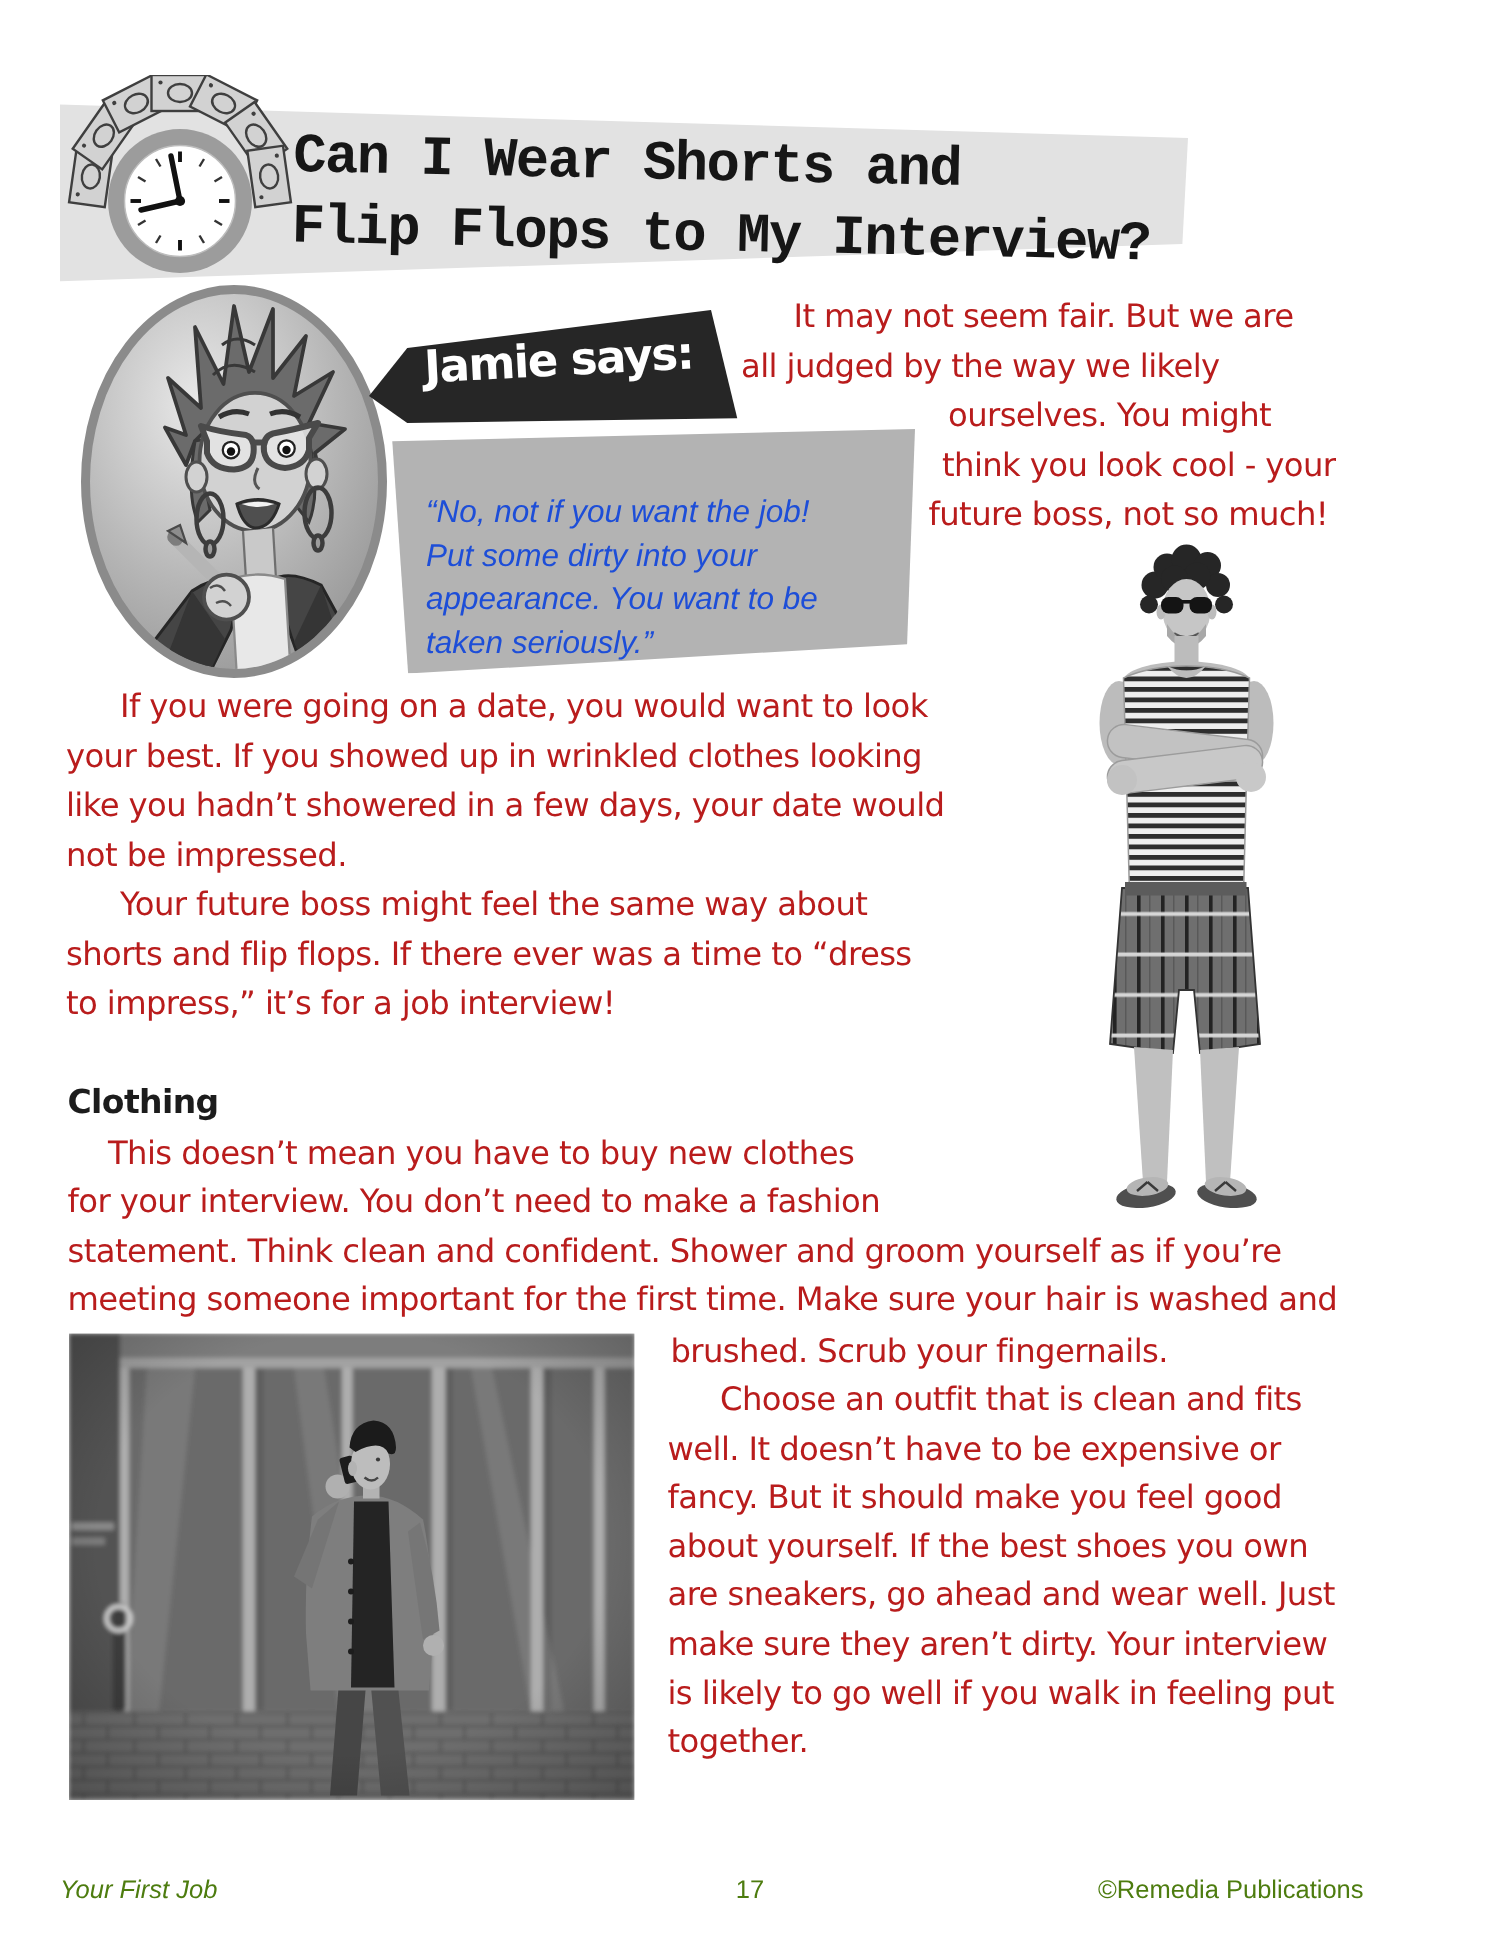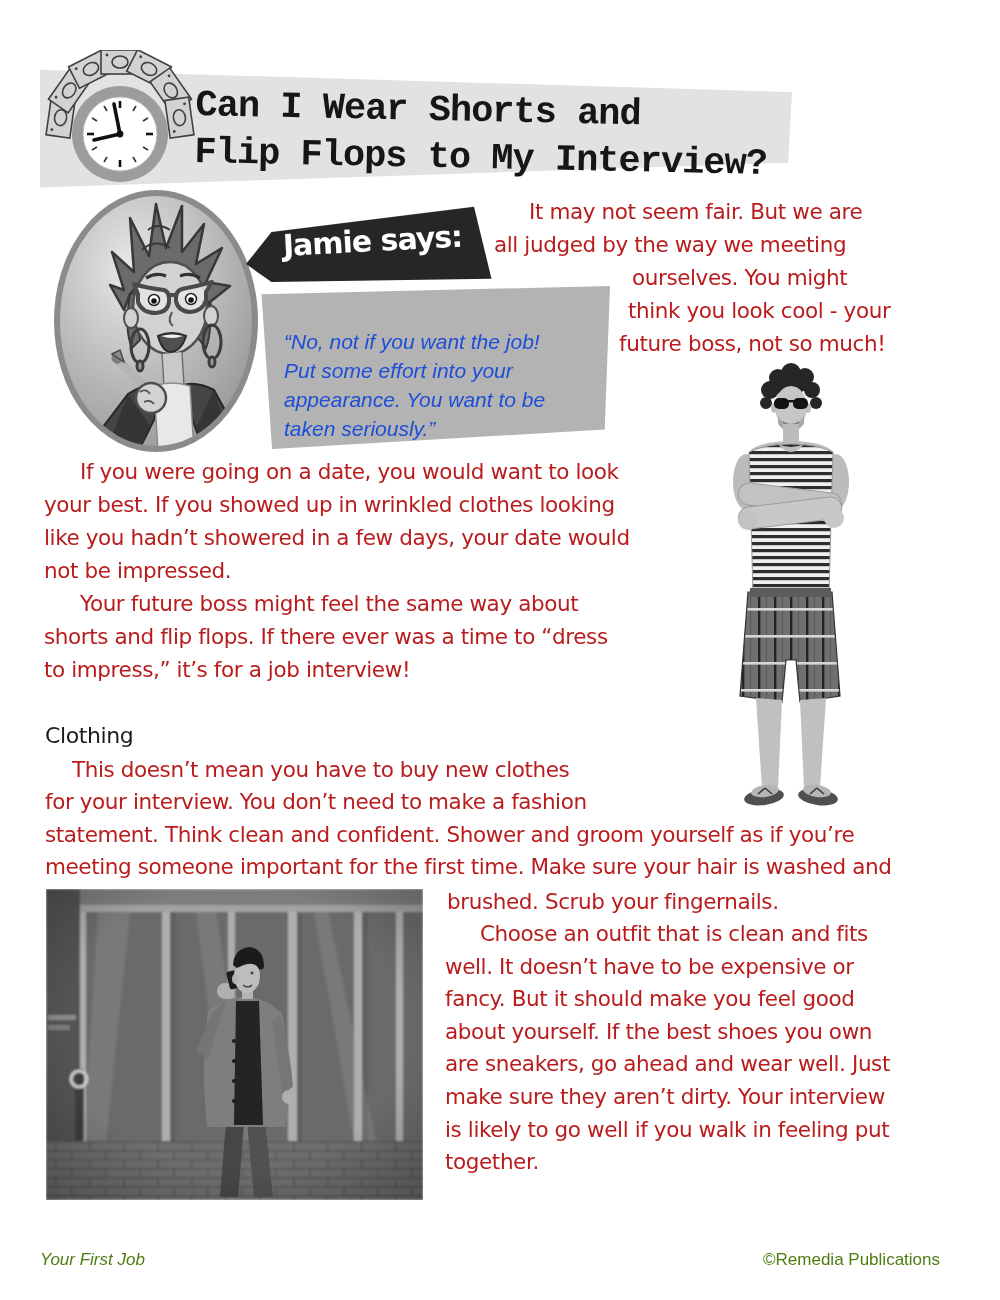--- a/index.html
+++ b/index.html
@@ -34,42 +34,42 @@
   #intro .tl:nth-child(3){left:632px;top:265px}
   #intro .tl:nth-child(4){left:628px;top:298px}
   #intro .tl:nth-child(5){left:619px;top:331px}
   #para1 .tl:nth-child(1){left:80px;top:459px}
   #para1 .tl:nth-child(2){left:44px;top:492px}
   #para1 .tl:nth-child(3){left:44px;top:525px}
   #para1 .tl:nth-child(4){left:44px;top:558px}
   #para1 .tl:nth-child(5){left:80px;top:591px}
   #para1 .tl:nth-child(6){left:44px;top:624px}
   #para1 .tl:nth-child(7){left:44px;top:657px}
-  #heading{left:45px;top:723px;font-weight:400;font-size:22px;letter-spacing:-0.4px;}
+  #heading{left:45px;top:723px;font-weight:700;font-size:22px;letter-spacing:-0.4px;}
   #para2l .tl:nth-child(1){left:72px;top:757px}
   #para2l .tl:nth-child(2){left:45px;top:789px}
   #para2l .tl:nth-child(3){left:45px;top:822px}
   #para2l .tl:nth-child(4){left:45px;top:854px}
   #para2r .tl:nth-child(1){left:447px;top:889px}
   #para2r .tl:nth-child(2){left:480px;top:921px}
   #para2r .tl:nth-child(3){left:445px;top:954px}
   #para2r .tl:nth-child(4){left:445px;top:986px}
   #para2r .tl:nth-child(5){left:445px;top:1019px}
   #para2r .tl:nth-child(6){left:445px;top:1051px}
   #para2r .tl:nth-child(7){left:445px;top:1084px}
   #para2r .tl:nth-child(8){left:445px;top:1117px}
   #para2r .tl:nth-child(9){left:445px;top:1149px}
   
   #manphoto{left:708px;top:360px;width:160px;height:455px;}
   #walkphoto{left:46px;top:889px;width:377px;height:311px;}
   
   .foot{font-family:"Liberation Sans",sans-serif;font-size:17px;color:#4d7c0f;top:1250px;}
   #footleft{left:40px;font-style:italic;}
   #footpage{left:0;width:1000px;text-align:center;}
-  #footright{right:60px;margin-left:12px;}
+  #footright{right:91px;margin-left:12px;}
 </style>
 </head>
 <body>
 
 <div id="page">
 
   <div id="banner" class="abs"></div>
 
   <div id="clockicon" class="abs">
     <svg width="160" height="142" viewBox="0 0 160 142">
@@ -219,28 +219,28 @@
         </g>
       </g>
     </svg>
   </div>
 
   <div id="badge" class="abs"></div>
   <div id="badgelabel" class="abs">Jamie says:</div>
   <div id="quotebox" class="abs"></div>
   <div id="quote">
       <div class="tl">“No, not if you want the job!</div>
-      <div class="tl">Put some effort into your</div>
+      <div class="tl">Put some dirty into your</div>
       <div class="tl">appearance. You want to be</div>
       <div class="tl">taken seriously.”</div>
     </div>
 
   <div id="intro">
       <div class="tl">It may not seem fair. But we are</div>
-      <div class="tl">all judged by the way we meeting</div>
+      <div class="tl">all judged by the way we likely</div>
       <div class="tl">ourselves. You might</div>
       <div class="tl">think you look cool - your</div>
       <div class="tl">future boss, not so much!</div>
     </div>
 
   <div id="para1">
       <div class="tl">If you were going on a date, you would want to look</div>
       <div class="tl">your best. If you showed up in wrinkled clothes looking</div>
       <div class="tl">like you hadn’t showered in a few days, your date would</div>
       <div class="tl">not be impressed.</div>
@@ -402,15 +402,16 @@
         <ellipse cx="189" cy="90" rx="3" ry="5" fill="#b3b3b3"></ellipse>
         <path d="M187,76 Q188,60 203,58 Q217,59 218,76 Q218,82 213,80 Q208,70 191,79 Z" fill="#1b1b1b"></path>
         <path d="M197,96 q5,4 9,0" stroke="#444" stroke-width="1.6" fill="none"></path>
         <circle cx="206" cy="84" r="1.4" fill="#3a3a3a"></circle>
       </g>
       <rect width="377" height="311" fill="url(#vig)"></rect>
     </svg>
   </div>
 
   <div class="abs foot" id="footleft">Your First Job</div>
+  <div class="abs foot" id="footpage">17</div>
   <div class="abs foot" id="footright">©Remedia Publications</div>
 
 </div>
 
 </body></html>

